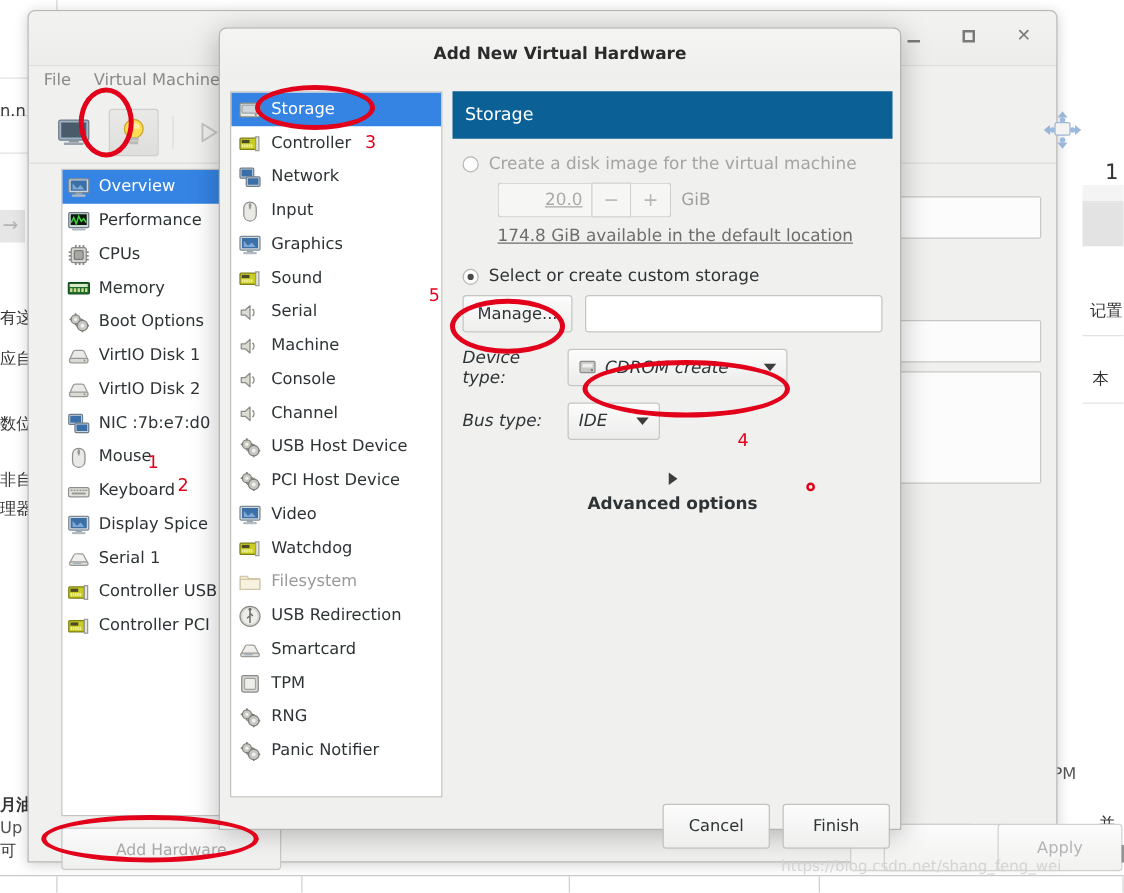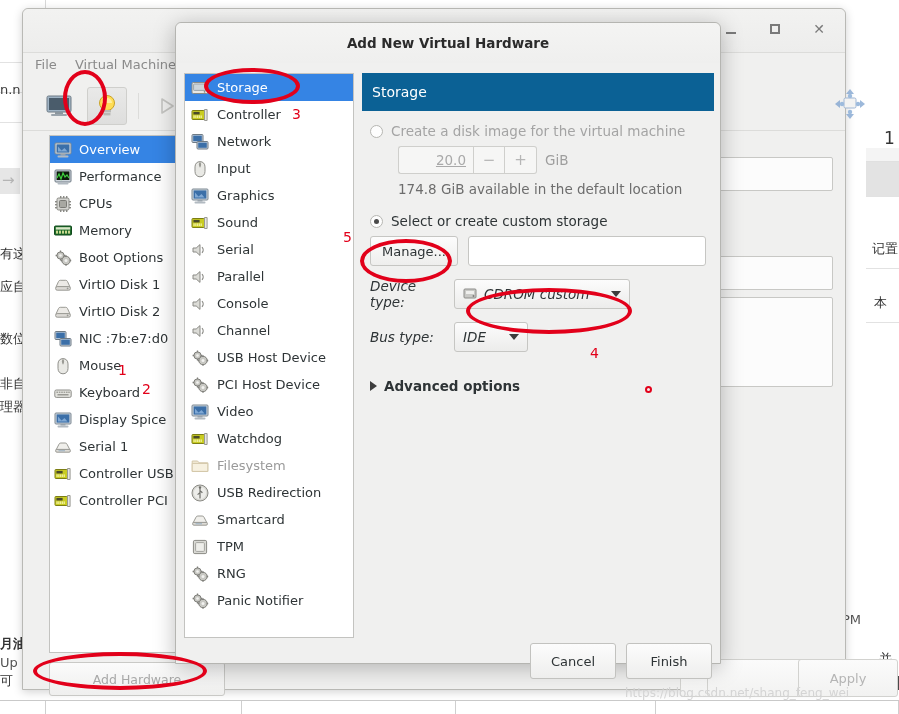--- a/index.html
+++ b/index.html
@@ -120,41 +120,41 @@
     display:flex; align-items:center; justify-content:flex-end; padding-right:7px;
     font-size:13.5px; color:#a9a9a9; border-radius:3px 0 0 3px;text-decoration:underline;
   }
   .spin-btn {
     width:32px; height:28px; background:#f6f6f5; border:1px solid #cfcfcc;
     display:flex; align-items:center; justify-content:center; font-size:15px; color:#b6b6b6;
     cursor:pointer;
   }
   .spin-btn.last { border-radius:0 3px 3px 0; border-left:none; }
   .spin-unit { margin-left:8px; font-size:13.5px; color:#9e9e9e; }
-  .avail { margin-left:28px; margin-top:7px; font-size:13.5px; color:#6d6d6d; }
+  .avail { margin-left:28px; margin-top:7px; font-size:13.5px; color:#6d6d6d;text-decoration:underline; }
 
   .manage-btn {
     width:88px; height:30px; background:linear-gradient(#fcfcfc,#eeeeed);
     border:1px solid #c6c6c3; border-radius:3px;
     display:flex; align-items:center; justify-content:center; font-size:13px; cursor:pointer;
   }
   .path-input {
     flex:1; height:30px; background:#ffffff; border:1px solid #c6c6c3; border-radius:3px;
     margin-left:10px;
   }
   .field-row { display:flex; align-items:center; margin-top:12px;font-style:italic; }
   .field-lbl { width:84px; font-size:13.5px; }
   .combo {
     height:30px; background:linear-gradient(#fcfcfc,#ececeb);
     border:1px solid #c6c6c3; border-radius:3px;
     display:flex; align-items:center; padding:0 8px; gap:7px; cursor:pointer;
   }
   .combo .txt { font-size:13.5px; }
   .caret { width:0; height:0; border-left:5px solid transparent; border-right:5px solid transparent; border-top:6px solid #3d3d3d; }
-  .adv-row { display:flex; align-items:center; gap:7px; margin-top:26px; }
+  .adv-row { display:flex; align-items:center; gap:7px; margin-top:26px;flex-direction:column; }
   .tri { width:0;height:0;border-top:5px solid transparent;border-bottom:5px solid transparent;border-left:7px solid #3d3d3d; }
   .adv-lbl { font-size:13.5px; font-weight:bold; }
 
   .modal-btn {
     position:absolute; top:620px; width:86px; height:36px;
     background:linear-gradient(#fcfcfc,#eeeeed); border:1px solid #c2c2bf; border-radius:3px;
     display:flex; align-items:center; justify-content:center; font-size:13px; cursor:pointer;
   }
 
   
@@ -569,21 +569,21 @@
           </span>
           <span class="dev-label">Serial</span>
         </div>
         <div class="dev-row">
           <span style="display: flex;">
             <svg width="18" height="18" viewBox="0 0 18 18">
               <path d="M2 7h3.2L9 3.6v10.8L5.2 11H2z" fill="#dcdcd7" stroke="#8a8a85" stroke-linejoin="round"></path>
               <path d="M11 6.2a4 4 0 0 1 0 5.6" fill="none" stroke="#8a8a85" stroke-width="1.2"></path>
             </svg>
           </span>
-          <span class="dev-label">Parallel</span>
+          <span class="dev-label">Machine</span>
         </div>
         <div class="dev-row">
           <span style="display: flex;">
             <svg width="18" height="18" viewBox="0 0 18 18">
               <path d="M2 7h3.2L9 3.6v10.8L5.2 11H2z" fill="#dcdcd7" stroke="#8a8a85" stroke-linejoin="round"></path>
               <path d="M11 6.2a4 4 0 0 1 0 5.6" fill="none" stroke="#8a8a85" stroke-width="1.2"></path>
             </svg>
           </span>
           <span class="dev-label">Console</span>
         </div>
@@ -763,21 +763,21 @@
         </div>
 
         <div class="field-row">
           <span class="field-lbl">Device type:</span>
           <div class="combo" style="width:176px;">
             <svg width="14" height="14" viewBox="0 0 14 14">
               <rect x="1" y="2" width="12" height="9" rx="1" fill="#c9c9c6" stroke="#8d8d8a"></rect>
               <rect x="3" y="4" width="8" height="3" fill="#efefed"></rect>
               <circle cx="10.5" cy="9" r="1" fill="#7d7d7a"></circle>
             </svg>
-            <span class="txt">CDROM custom</span>
+            <span class="txt">CDROM create</span>
             <span style="flex:1"></span>
             <span class="caret"></span>
           </div>
         </div>
 
         <div class="field-row">
           <span class="field-lbl">Bus type:</span>
           <div class="combo" style="width:74px;">
             <span class="txt">IDE</span>
             <span style="flex:1"></span>

